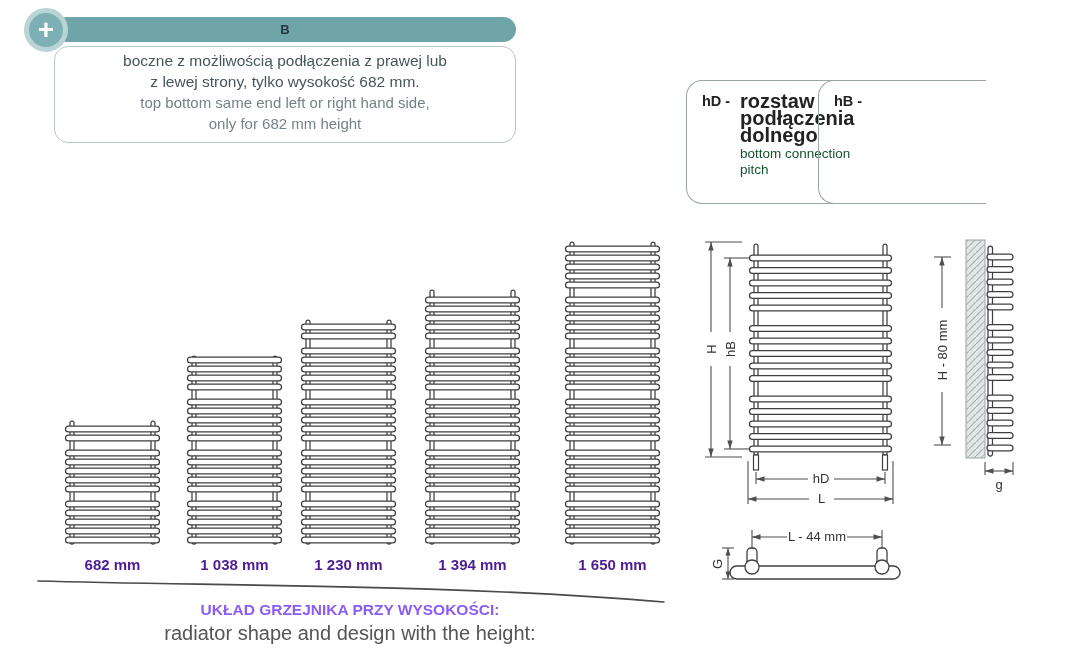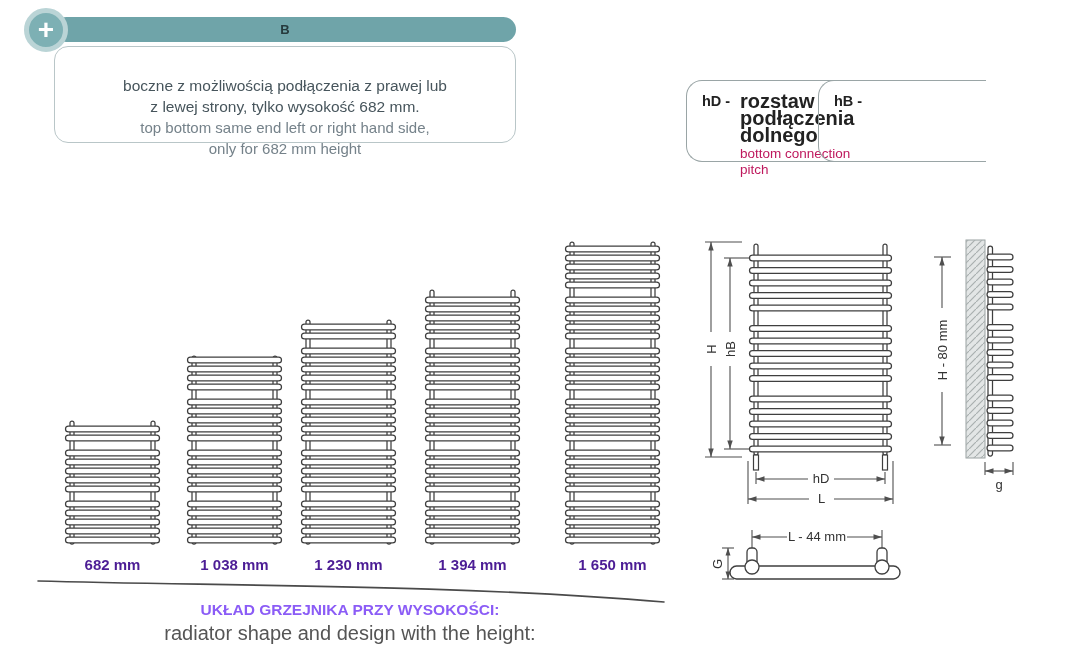--- a/index.html
+++ b/index.html
@@ -7,31 +7,31 @@
   body{width:1073px;height:661px;font-family:"Liberation Sans",sans-serif}
   .page{position:relative;width:1073px;height:661px;background:#fff;overflow:hidden}
 
   .plus-badge{position:absolute;left:24px;top:8px;width:44px;height:44px;border-radius:50%;
     background:#7db0b4;border:5px solid #bad4d6;color:#fff;display:flex;align-items:center;
     justify-content:center;font-size:28px;font-weight:bold;line-height:1;z-index:3}
   .variant-bar{position:absolute;left:54px;top:17px;width:462px;height:25px;background:#6fa4a9;
     border-radius:13px;display:flex;align-items:center;justify-content:center;z-index:2}
   .variant-label{font-size:13px;font-weight:bold;color:#263a3d}
   .note-box{position:absolute;left:54px;top:46px;width:462px;height:97px;border:1.5px solid #b9c6c8;
-    border-radius:14px;text-align:center;padding-top:28px;background:#fff}
+    border-radius:14px;text-align:center;padding-top:3px;background:#fff}
   .note-pl{font-size:15.5px;color:#47555c;line-height:21px}
   .note-en{font-size:15px;color:#75828a;line-height:21px}
 
-  .legend-box{position:absolute;top:80px;height:82px;border:1.5px solid #9aa5a6;border-right:none;
+  .legend-box{position:absolute;top:80px;height:124px;border:1.5px solid #9aa5a6;border-right:none;
     border-radius:16px 0 0 16px;display:flex;padding:12px 0 0 15px}
   .legend-hd{left:686px;width:166px}
   .legend-hb{left:818px;width:168px}
   .legend-symbol{font-size:14.5px;font-weight:bold;color:#222;width:38px;flex:none}
   .legend-pl{font-size:20px;font-weight:bold;color:#222;line-height:17px;width:100px}
-  .legend-en{font-size:13.5px;color:#be185d;line-height:16px;width:126px;margin-top:2px}
+  .legend-en{font-size:13.5px;color:#14532d;line-height:16px;width:126px;margin-top:2px}
 
   .rad,.drawing{position:absolute}
   .drawing{overflow:visible}
   .rad-label{position:absolute;top:556px;width:121px;text-align:center;font-size:15px;
     font-weight:600;color:#4c1d95}
 
   .footer{position:absolute;left:135px;top:601px;width:430px;text-align:center}
   .footer-pl{font-size:15.5px;font-weight:bold;color:#8b5cf6}
   .footer-en{font-size:20px;color:#555;margin-top:3px}
 

